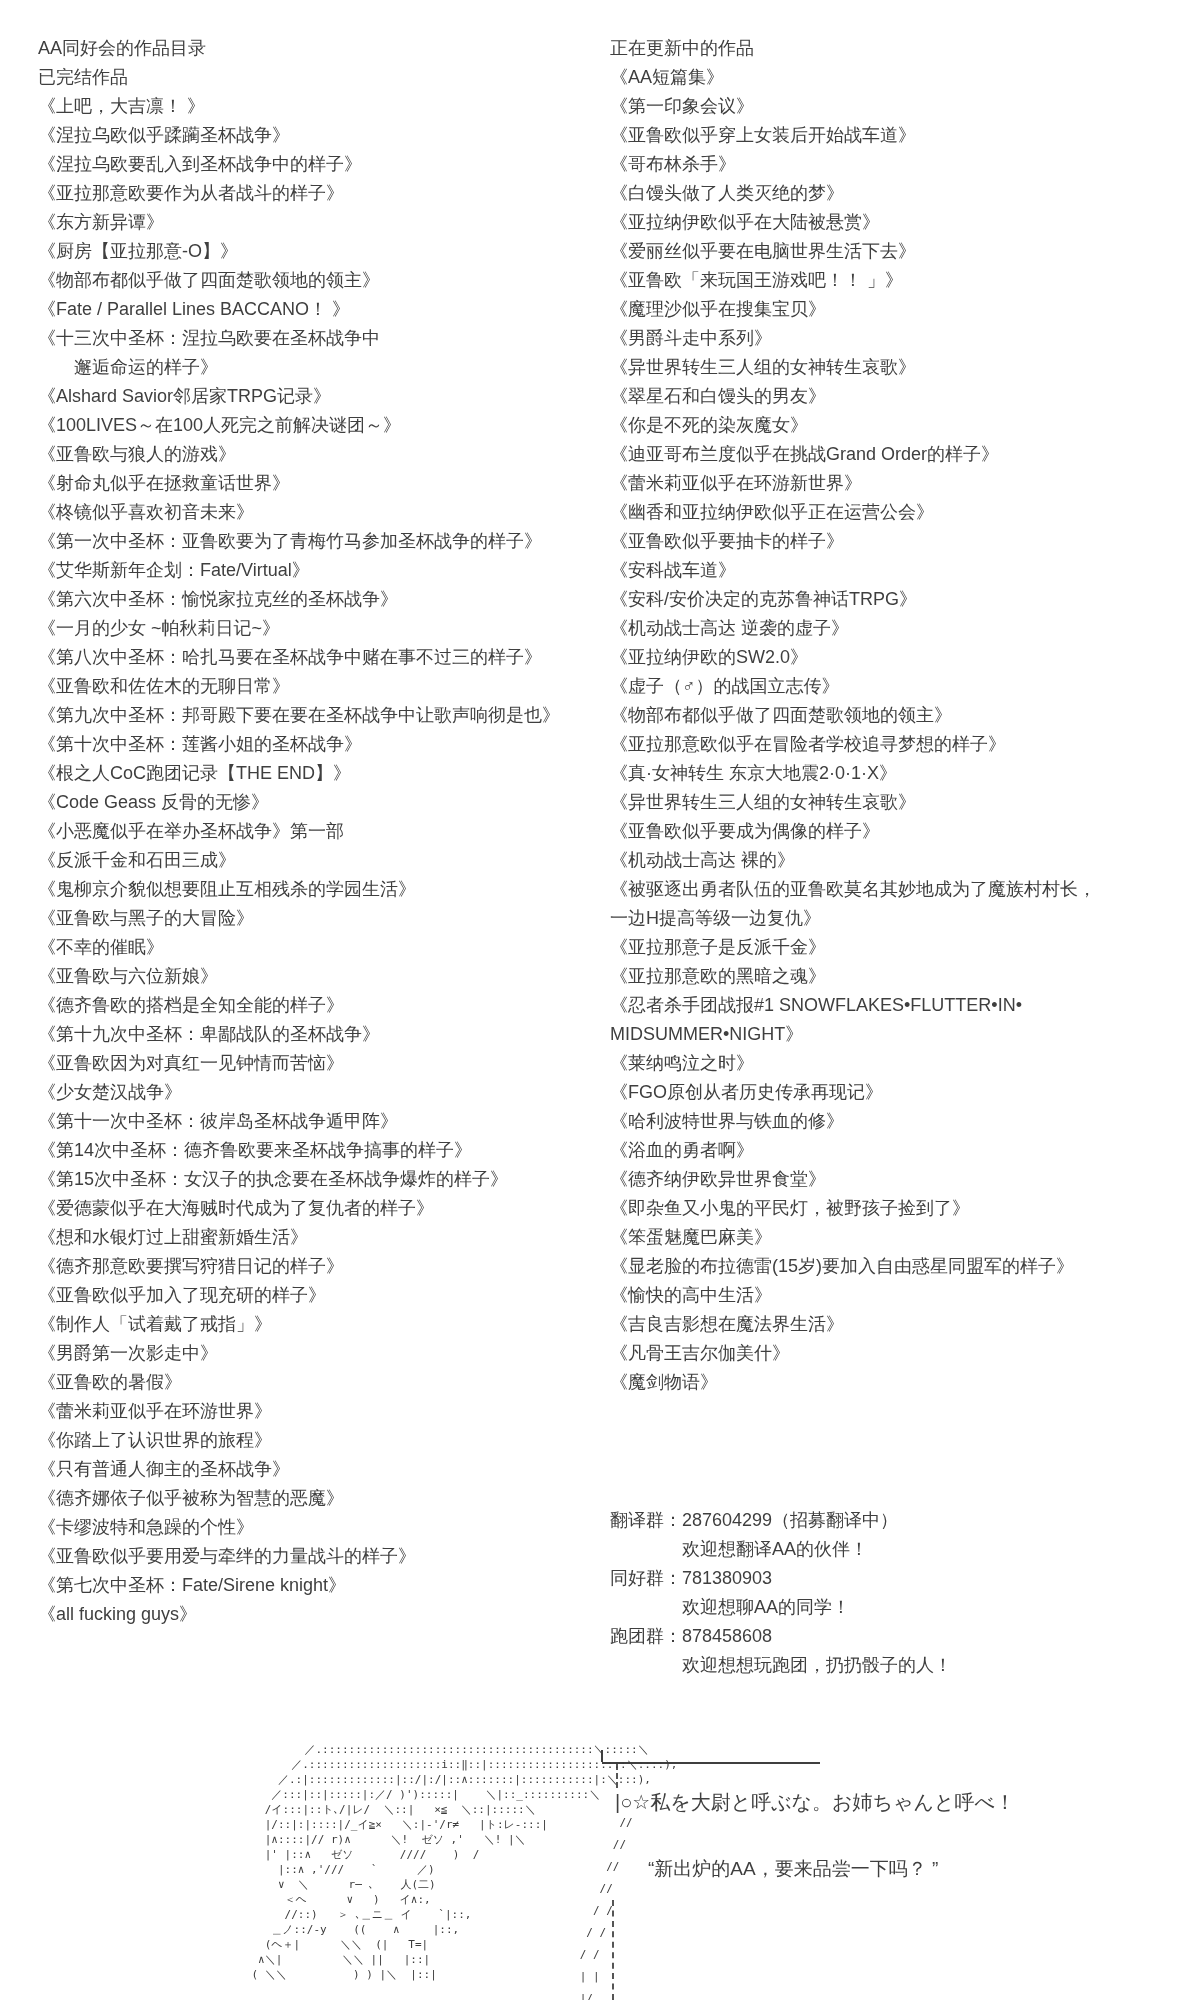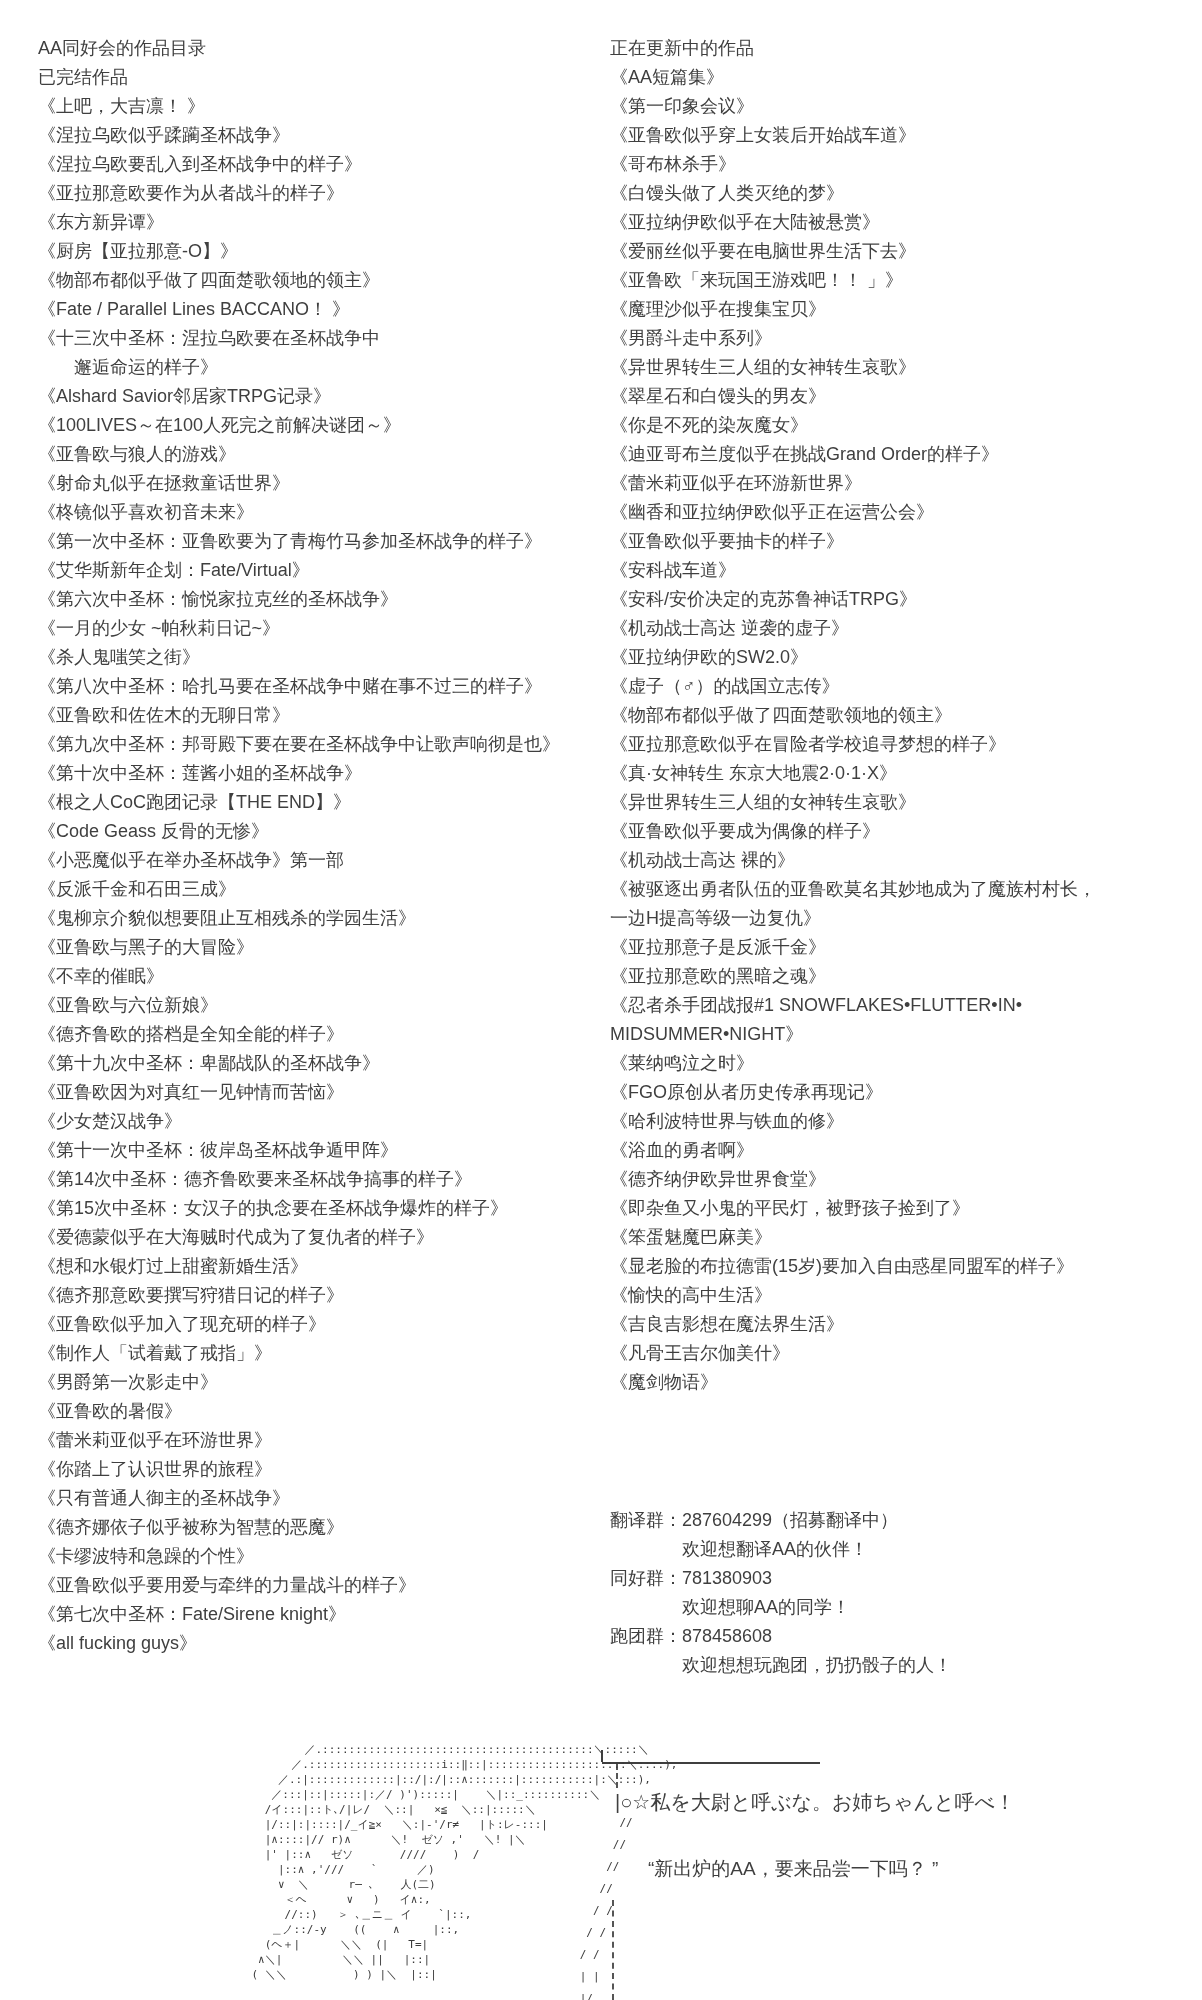--- a/index.html
+++ b/index.html
@@ -49,21 +49,20 @@
       <div class="line">　　邂逅命运的样子》</div>
       <div class="line">《Alshard Savior邻居家TRPG记录》</div>
       <div class="line">《100LIVES～在100人死完之前解决谜团～》</div>
       <div class="line">《亚鲁欧与狼人的游戏》</div>
       <div class="line">《射命丸似乎在拯救童话世界》</div>
       <div class="line">《柊镜似乎喜欢初音未来》</div>
       <div class="line">《第一次中圣杯：亚鲁欧要为了青梅竹马参加圣杯战争的样子》</div>
       <div class="line">《艾华斯新年企划：Fate/Virtual》</div>
       <div class="line">《第六次中圣杯：愉悦家拉克丝的圣杯战争》</div>
       <div class="line">《一月的少女 ~帕秋莉日记~》</div>
-      <div class="line">《杀人鬼嗤笑之街》</div>
       <div class="line">《第八次中圣杯：哈扎马要在圣杯战争中赌在事不过三的样子》</div>
       <div class="line">《亚鲁欧和佐佐木的无聊日常》</div>
       <div class="line">《第九次中圣杯：邦哥殿下要在要在圣杯战争中让歌声响彻是也》</div>
       <div class="line">《第十次中圣杯：莲酱小姐的圣杯战争》</div>
       <div class="line">《根之人CoC跑团记录【THE END】》</div>
       <div class="line">《Code Geass 反骨的无惨》</div>
       <div class="line">《小恶魔似乎在举办圣杯战争》第一部</div>
       <div class="line">《反派千金和石田三成》</div>
       <div class="line">《鬼柳京介貌似想要阻止互相残杀的学园生活》</div>
       <div class="line">《亚鲁欧与黑子的大冒险》</div>

